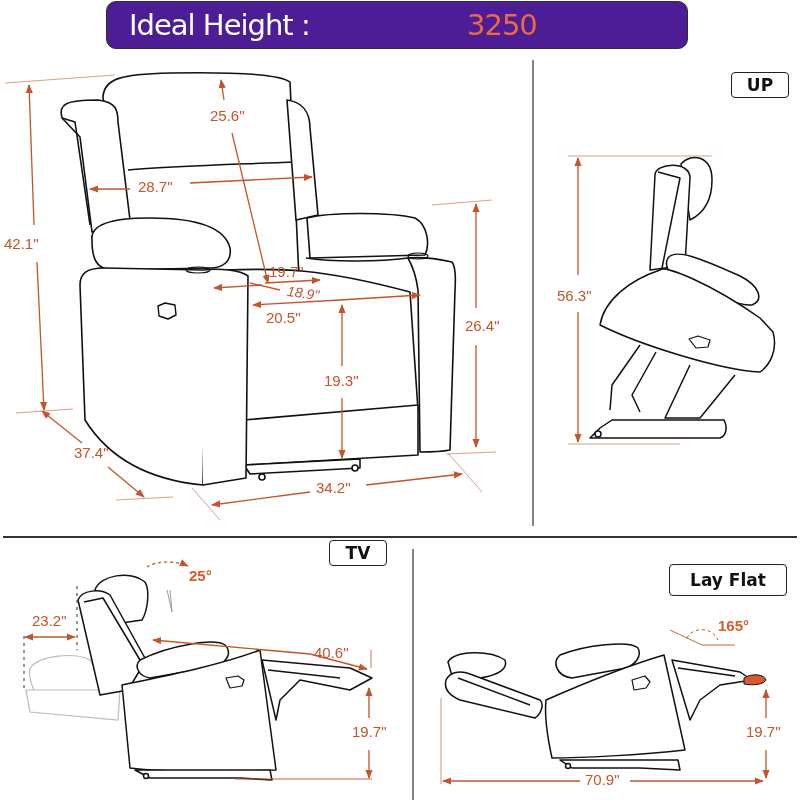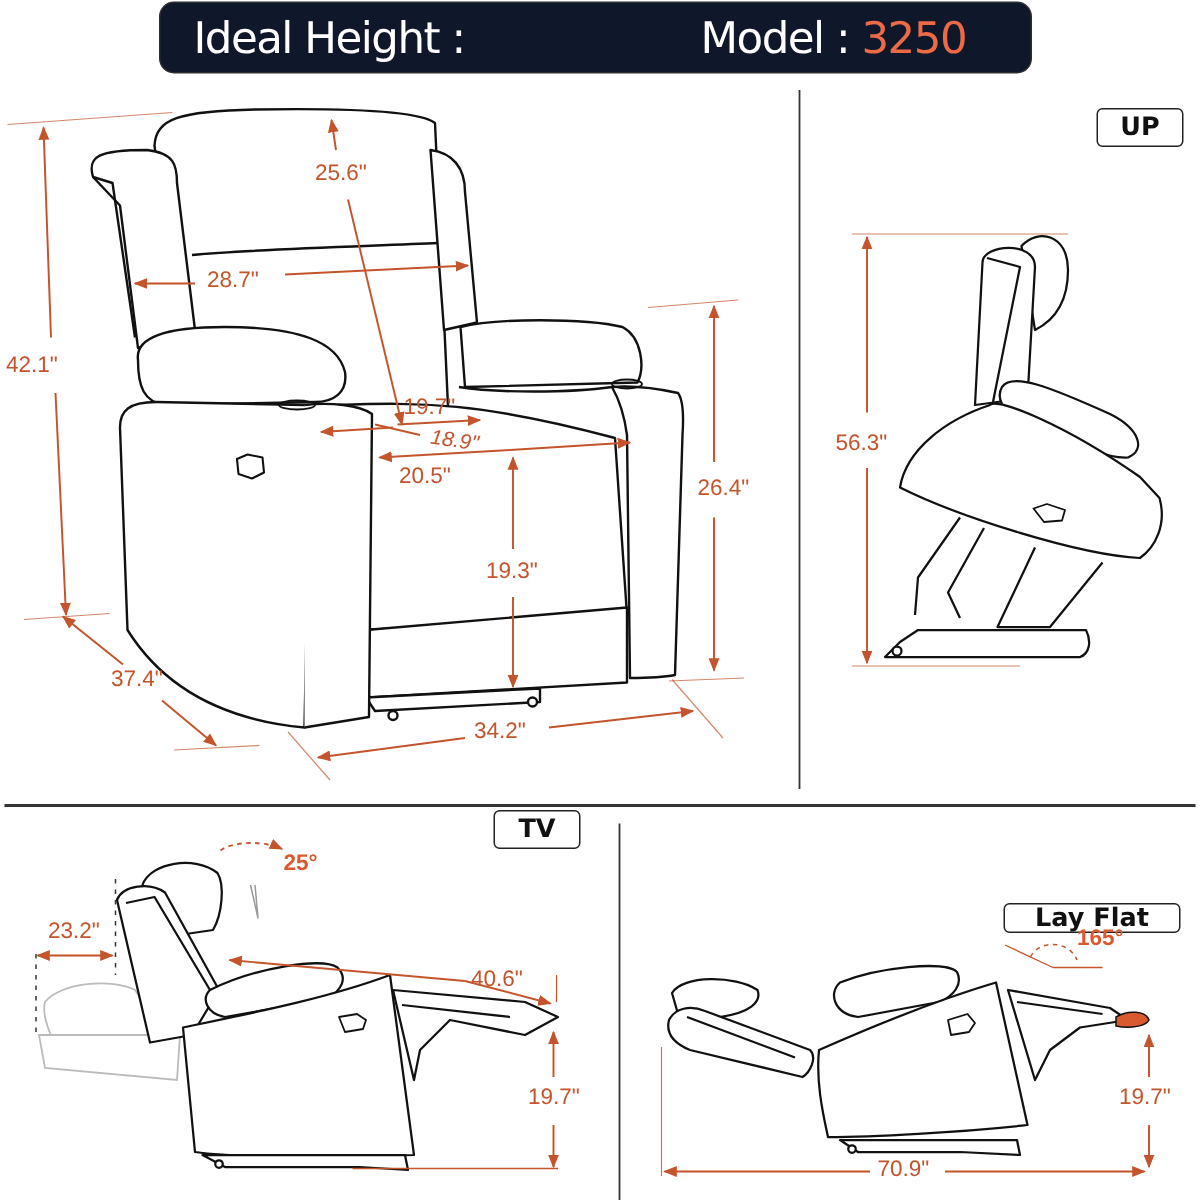--- a/index.html
+++ b/index.html
@@ -1,36 +1,36 @@
 <!DOCTYPE html>
 <html><head>
 <meta charset="utf-8">
 <style>
   html,body{margin:0;padding:0;background:#fff;}
   body{width:800px;height:800px;position:relative;overflow:hidden;font-family:"Liberation Sans",sans-serif;}
-  .header{position:absolute;left:106px;top:1px;width:582px;height:48px;background:#0f172a;border:1px solid #2e2e2e;border-radius:10px;box-sizing:border-box;display:flex;align-items:center;font-family:"DejaVu Sans",sans-serif;font-size:29px;color:#fff;letter-spacing:-1px;}
+  .header{position:absolute;left:106px;top:1px;width:582px;height:48px;background:#4c1d95;border:1px solid #2e2e2e;border-radius:10px;box-sizing:border-box;display:flex;align-items:center;font-family:"DejaVu Sans",sans-serif;font-size:29px;color:#fff;letter-spacing:-1px;}
   .header .grp{display:flex;align-items:baseline;white-space:pre;}
   .header .g1{position:absolute;left:22px;top:6px;}
   .header .g2{position:absolute;left:360px;top:6px;}
   .accent{color:#ec6a44;}
   svg{position:absolute;left:0;top:0;}
   .dim{position:absolute;font-family:"Liberation Sans",sans-serif;font-size:15px;color:#c4542c;white-space:nowrap;background:#fff;padding:0 2px;line-height:16px;}
   .dim.nobg{background:transparent;}
   .ang{position:absolute;font-family:"Liberation Sans",sans-serif;font-weight:bold;font-size:15px;color:#d85a2e;white-space:nowrap;}
   .mode{position:absolute;border:1.5px solid #222;border-radius:4px;background:#fff;font-family:"DejaVu Sans",sans-serif;font-weight:bold;font-size:17px;color:#111;display:flex;align-items:center;justify-content:center;box-sizing:border-box;}
 </style>
 </head>
 <body>
 
 <div class="header">
   <div class="grp g1">
     <span>Ideal Height : </span>
   </div>
   <div class="grp g2">
-    <span>Model : </span><span class="accent">3250</span>
+    <span class="accent">3250</span>
   </div>
 </div>
 
 <svg width="800" height="800" viewBox="0 0 800 800">
   <defs>
     <marker id="ah" viewBox="0 0 10 10" refX="9" refY="5" markerWidth="7" markerHeight="7" orient="auto-start-reverse">
       <path d="M0,1 L10,5 L0,9 Z" fill="#c4542c"></path>
     </marker>
   </defs>
 
@@ -227,16 +227,16 @@
 
 <div class="mode" style="left:731px;top:72px;width:58px;height:26px;">UP</div>
 <div class="dim" style="left:555px;top:288px;">56.3"</div>
 
 <div class="mode" style="left:329px;top:540px;width:58px;height:26px;">TV</div>
 <div class="ang" style="left:157px;top:567px;margin-left:32px;">25°</div>
 <div class="dim nobg" style="left:30px;top:613px;">23.2"</div>
 <div class="dim nobg" style="left:312px;top:645px;">40.6"</div>
 <div class="dim" style="left:350px;top:724px;">19.7"</div>
 
-<div class="mode" style="left:669px;top:564px;width:118px;height:20px;margin-top:38px;">Lay Flat</div>
+<div class="mode" style="left:669px;top:564px;width:118px;height:32px;">Lay Flat</div>
 <div class="ang" style="left:718px;top:617px;">165°</div>
 <div class="dim" style="left:744px;top:724px;">19.7"</div>
 <div class="dim" style="left:583px;top:772px;">70.9"</div>
 
 </body></html>

